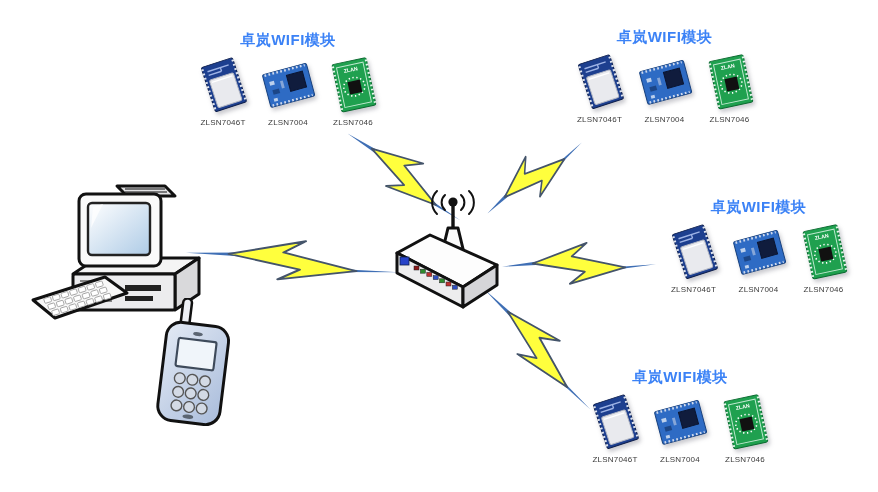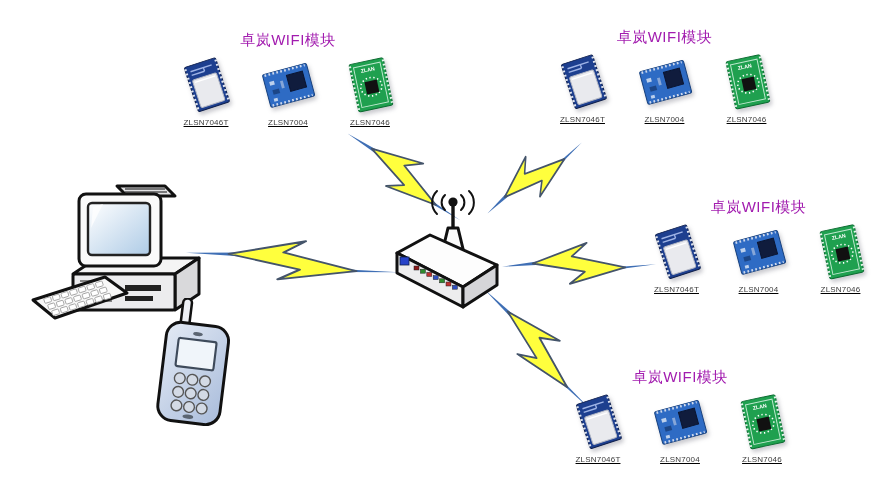--- a/index.html
+++ b/index.html
@@ -6,22 +6,22 @@
   .canvas{
     position:relative;width:878px;height:492px;background:#ffffff;
     overflow:hidden;font-family:"Liberation Sans",sans-serif;
   }
   
   .group{position:absolute;display:flex;flex-direction:column;align-items:center;z-index:3;}
   #group-top-left{left:192px;top:31px;width:192px;}
   #group-top-right{left:562px;top:28px;width:205px;}
   #group-right{left:656px;top:198px;width:205px;}
   #group-bottom-right{left:580px;top:368px;width:200px;}
-  .group-title{font-size:15px;font-weight:400;color:#a21caf;letter-spacing:.5px;margin-bottom:3px;white-space:nowrap;}
-  .modules-row{display:flex;gap:22px;align-items:flex-start;text-decoration:underline;}
+  .group-title{font-size:15px;font-weight:700;color:#3b82f6;letter-spacing:.5px;margin-bottom:3px;white-space:nowrap;}
+  .modules-row{display:flex;gap:5px;align-items:flex-start;}
   .module{display:flex;flex-direction:column;align-items:center;width:60px;}
   .module svg{width:58px;height:64px;filter:drop-shadow(2px 3px 2px rgba(60,60,80,.28));}
   .module-label{font-size:8px;color:#3a3a3a;margin-top:1px;letter-spacing:.2px;white-space:nowrap;}
   
   .connector{position:absolute;transform-origin:0 50%;height:46px;z-index:1;}
   .connector svg{width:100%;height:100%;display:block;}
   #link-computer{left:186px;top:229px;width:214px;transform:rotate(4.5deg);}
   #link-top-left{left:348px;top:110px;width:142px;transform:rotate(36.4deg);}
   #link-top-right{left:487px;top:190px;width:118px;transform:rotate(-38.4deg);}
   #link-right{left:502px;top:243px;width:154px;transform:rotate(-2deg);}

